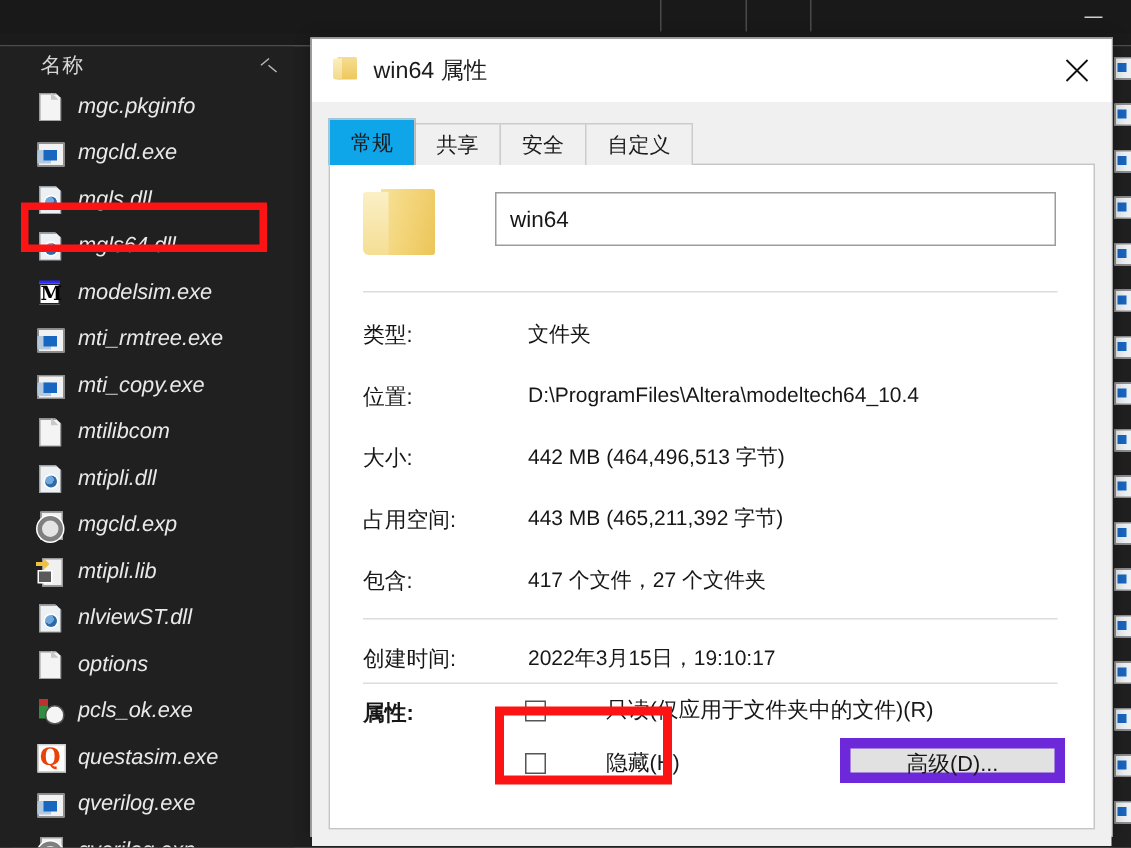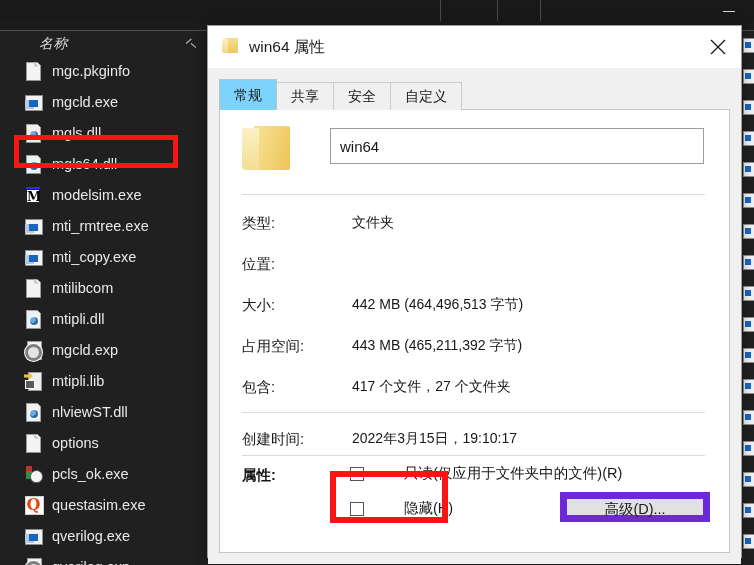--- a/index.html
+++ b/index.html
@@ -72,22 +72,22 @@
   }
   #file-pane-edge {
     position: absolute;
     left: 0; top: 31px;
     width: 6px; height: 534px;
     background: #2a2a2a;
     border-right: 1px solid #3d3d3d;
   }
   .col-header {
     position: absolute;
-    left: 12px; top: 0;
-    width: 196px; height: 26px; font-style: italic;
+    left: 0; top: 0;
+    width: 196px; height: 26px;
   }
   .col-header-label {
     position: absolute;
     left: 27px; top: 4px;
     color: #d7d7d7;
     font-size: 14px;
     letter-spacing: .5px;
   }
   .sort-chevron {
     position: absolute;
@@ -115,20 +115,21 @@
     height: 31px;
     display: flex;
     align-items: center;
     padding-left: 24px;
   }
   .file-name {
     color: #e9e9e9;
     font-size: 14.5px;
     margin-left: 9px;
     white-space: nowrap;
+    font-style: italic;
   }
 
   
   .fic { position: relative; width: 19px; height: 20px; flex: 0 0 19px; }
 
   
   .fic-doc::before {
     content: "";
     position: absolute; left: 2px; top: 1px;
     width: 13px; height: 17px;
@@ -379,21 +380,21 @@
     border: 1px solid #cccccc;
     border-bottom: none;
     box-sizing: border-box;
     font-size: 14px;
     color: #1b1b1b;
     line-height: 27px;
     margin-right: -1px;
     cursor: default;
   }
   .tab.active {
-    background: #7dd3fc;
+    background: #0ea5e9;
     height: 31px;
     line-height: 30px;
     border-color: #c0c0c0;
     position: relative;
     z-index: 4;
     margin-top: 24px;
   }
 
   .tab-panel {
     position: absolute;
@@ -678,20 +679,21 @@
       </div>
 
       <hr class="sep" style="top:84px">
 
       <div class="prop-row" style="top:104px">
         <span class="prop-label">类型:</span>
         <span class="prop-value">文件夹</span>
       </div>
       <div class="prop-row" style="top:145px">
         <span class="prop-label">位置:</span>
+        <span class="prop-value">D:\ProgramFiles\Altera\modeltech64_10.4</span>
       </div>
       <div class="prop-row" style="top:186px">
         <span class="prop-label">大小:</span>
         <span class="prop-value">442 MB (464,496,513 字节)</span>
       </div>
       <div class="prop-row" style="top:227px">
         <span class="prop-label">占用空间:</span>
         <span class="prop-value">443 MB (465,211,392 字节)</span>
       </div>
       <div class="prop-row" style="top:268px">

